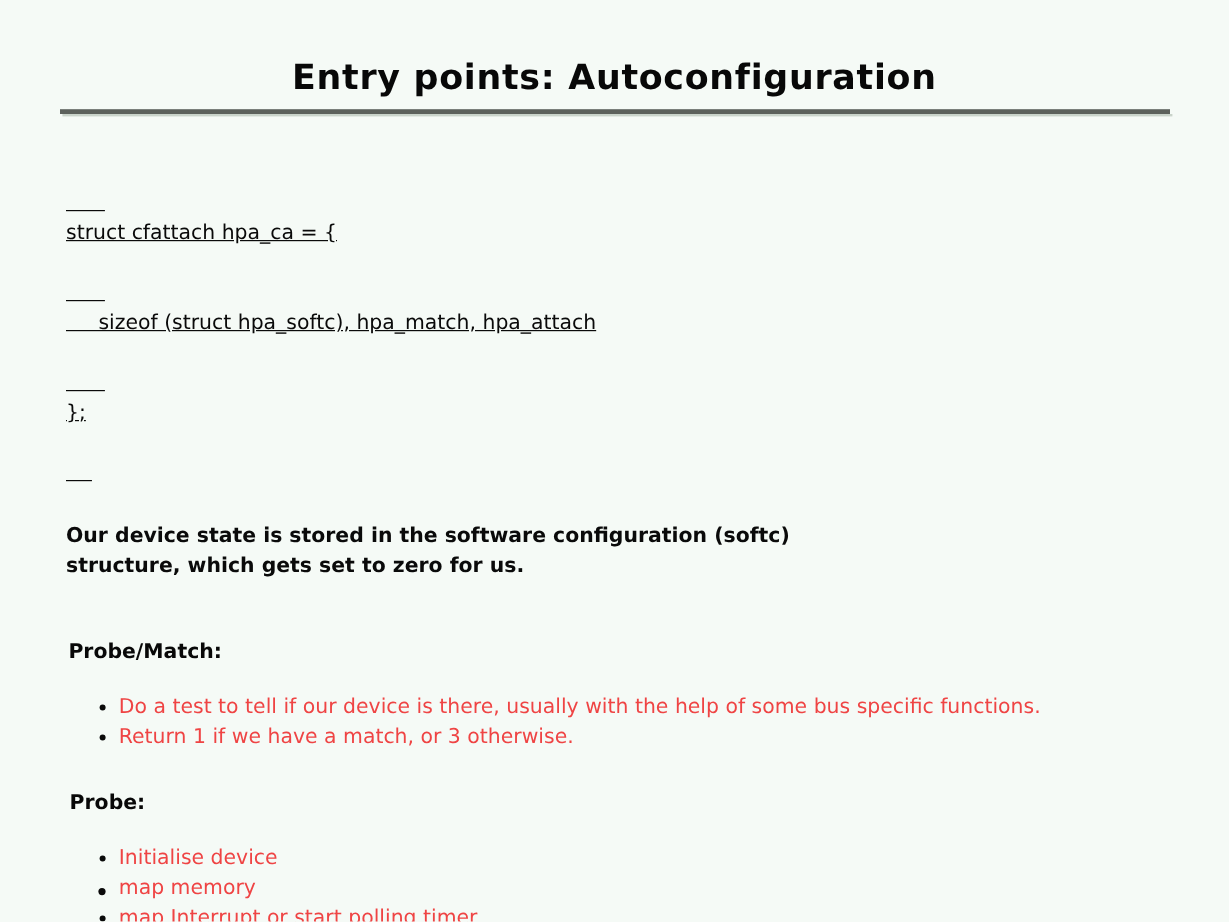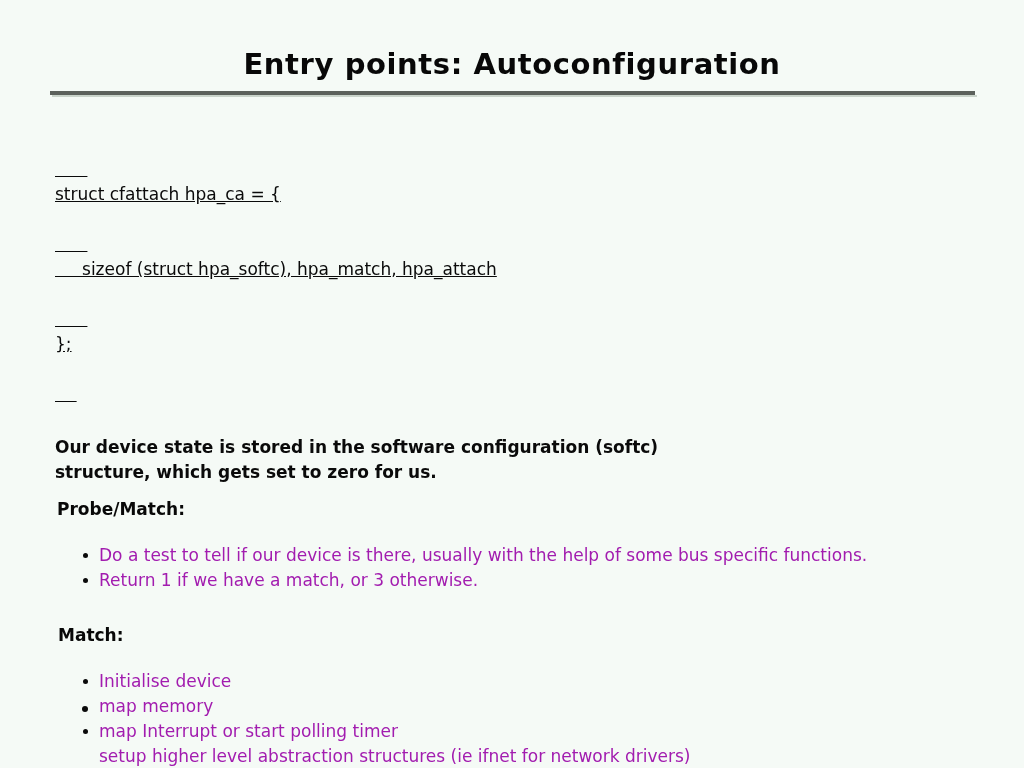--- a/index.html
+++ b/index.html
@@ -99,39 +99,39 @@
   }
 
   .section-head {
     font-family: "DejaVu Sans", sans-serif;
     font-weight: bold;
     font-size: 17px;
     line-height: 24px;
     color: #080808;
     margin-left: 2px;
   }
-  .head-probe { margin-top: 12px; }
+  .head-probe { margin-top: 46px; }
   .head-attach { margin-top: 30px; margin-left: 3px; }
 
   .bullets {
     list-style: none;
     margin: 0;
     padding: 0;
     margin-top: 22px;
     margin-left: 27px;
   }
   .bullets.attach-list { margin-top: 22px; margin-left: 27px; }
 
   .bullet-item {
     position: relative;
     padding-left: 17px;
     font-family: "DejaVu Sans", sans-serif;
     font-size: 17px;
     line-height: 25px;
-    color: #a21caf;
+    color: #ef4444;
     white-space: nowrap;
   }
   .bullet-item .dot {
     position: absolute;
     left: 1px;
     top: 10px;
     width: 5px;
     height: 5px;
     border-radius: 50%;
     background: #0a0a0a;
@@ -177,21 +177,21 @@
       <li class="bullet-item">
         <span class="dot"></span>
         <span>Do a test to tell if our device is there, usually with the help of some bus specific functions.</span>
       </li>
       <li class="bullet-item">
         <span class="dot"></span>
         <span>Return 1 if we have a match, or 3 otherwise.</span>
       </li>
     </ul>
 
-    <div class="section-head head-attach">Match:</div>
+    <div class="section-head head-attach">Probe:</div>
 
     <ul class="bullets attach-list">
       <li class="bullet-item">
         <span class="dot"></span>
         <span>Initialise device</span>
       </li>
       <li class="bullet-item low-dot">
         <span class="dot"></span>
         <span>map memory</span>
       </li>

